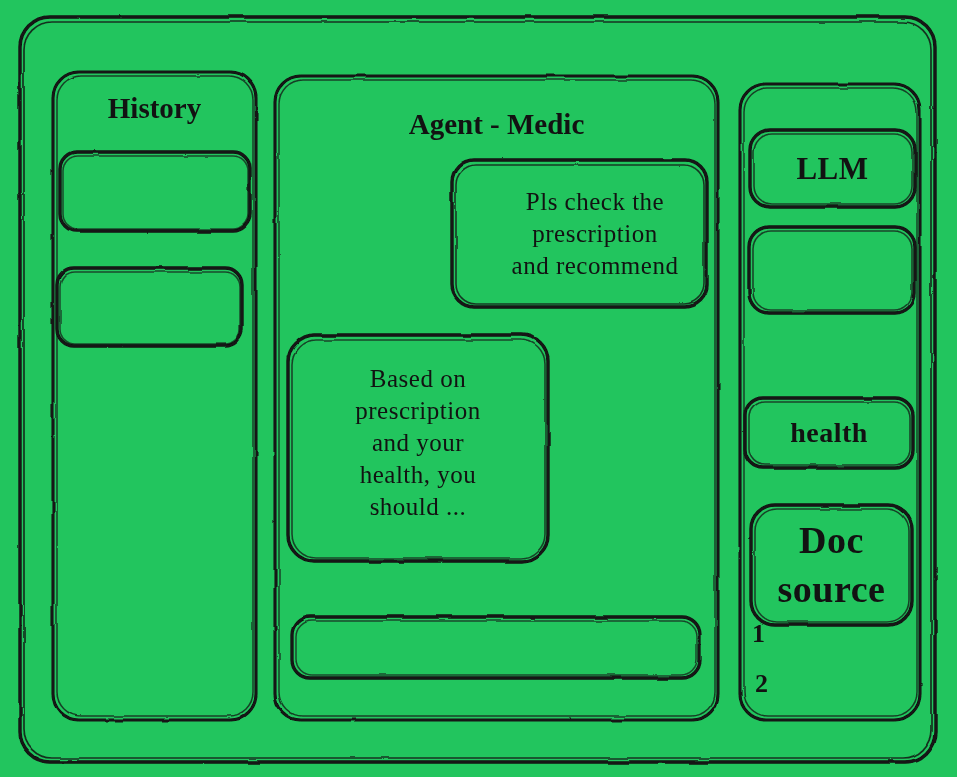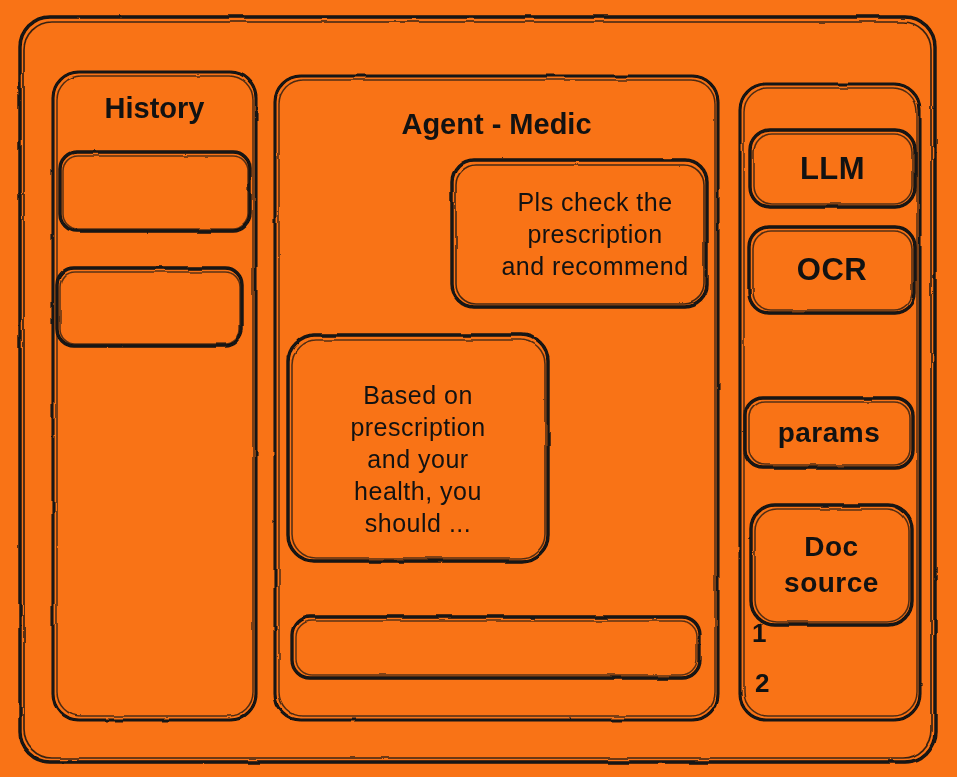--- a/index.html
+++ b/index.html
@@ -4,22 +4,22 @@
 <style>
   html, body {
     margin: 0;
     padding: 0;
     background: #ffffff;
   }
   #app {
     position: relative;
     width: 957px;
     height: 777px;
-    background: #f97316;
-    font-family: Liberation Sans, sans-serif;
+    background: #22c55e;
+    font-family: Liberation Serif, serif;
     overflow: hidden;
   }
   
   #sketch-layer {
     position: absolute;
     left: 0; top: 0;
     width: 957px;
     height: 777px;
     pointer-events: none;
   }
@@ -46,38 +46,38 @@
   #history-panel  { left: 53px;  top: 72px;  width: 203px; height: 648px; }
   #history-title  { left: 53px;  top: 92px;  width: 203px; height: 48px;
                     font-size: 29px; font-weight: 600; align-items: flex-start; }
   #history-item-1 { left: 60px;  top: 152px; width: 190px; height: 79px; }
   #history-item-2 { left: 57px;  top: 268px; width: 185px; height: 78px; }
 
   #agent-panel    { left: 275px; top: 76px;  width: 443px; height: 644px; }
   #agent-title    { left: 275px; top: 108px;  width: 443px; height: 48px;
                     font-size: 29px; font-weight: 600; align-items: flex-start; }
   #user-bubble    { left: 452px; top: 160px; width: 286px; height: 147px; }
-  #assist-bubble  { left: 288px; top: 346px; width: 260px; height: 226px; text-align: center; }
+  #assist-bubble  { left: 288px; top: 330px; width: 260px; height: 226px; text-align: center; }
   #composer       { left: 292px; top: 617px; width: 408px; height: 61px; }
 
   #tools-panel    { left: 740px; top: 84px;  width: 180px; height: 636px; }
   #tool-llm       { left: 750px; top: 130px; width: 165px; height: 77px; }
   #tool-ocr       { left: 749px; top: 227px; width: 166px; height: 86px; }
   #tool-params    { left: 745px; top: 398px; width: 168px; height: 70px; }
   #tool-docsource { left: 751px; top: 505px; width: 161px; height: 120px; }
   #doc-item-1     { left: 752px; top: 617px; width: 40px; height: 34px;
                     justify-content: flex-start; }
   #doc-item-2     { left: 755px; top: 665px; width: 40px; height: 38px;
                     justify-content: flex-start; }
 
   
   .fs-bubble  { font-size: 25px; }
   .fs-tool-lg { font-size: 31px; font-weight: 600; }
   .fs-tool-md { font-size: 28px; font-weight: 600; }
-  .fs-doc     { font-size: 28px; font-weight: 600; }
+  .fs-doc     { font-size: 38px; font-weight: 600; }
   .fs-num     { font-size: 26px; font-weight: 600; }
 </style>
 </head>
 <body>
 
 <div id="app">
 
   <svg id="sketch-layer" viewBox="0 0 957 777">
     <defs>
       <filter id="wobble" x="-4%" y="-4%" width="108%" height="108%">
@@ -186,25 +186,22 @@
 
   <div class="node" id="composer">
     <span class="label-text fs-bubble"></span>
   </div>
 
   <div class="node" id="tools-panel"></div>
 
   <div class="node" id="tool-llm">
     <span class="label-text fs-tool-lg">LLM</span>
   </div>
-  <div class="node" id="tool-ocr">
-    <span class="label-text fs-tool-lg">OCR</span>
-  </div>
   <div class="node" id="tool-params">
-    <span class="label-text fs-tool-md">params</span>
+    <span class="label-text fs-tool-md">health</span>
   </div>
 
   <div class="node" id="tool-docsource">
     <span class="label-text fs-doc">Doc
 source</span>
   </div>
   <div class="node" id="doc-item-1">
     <span class="label-text fs-num">1</span>
   </div>
   <div class="node" id="doc-item-2">

